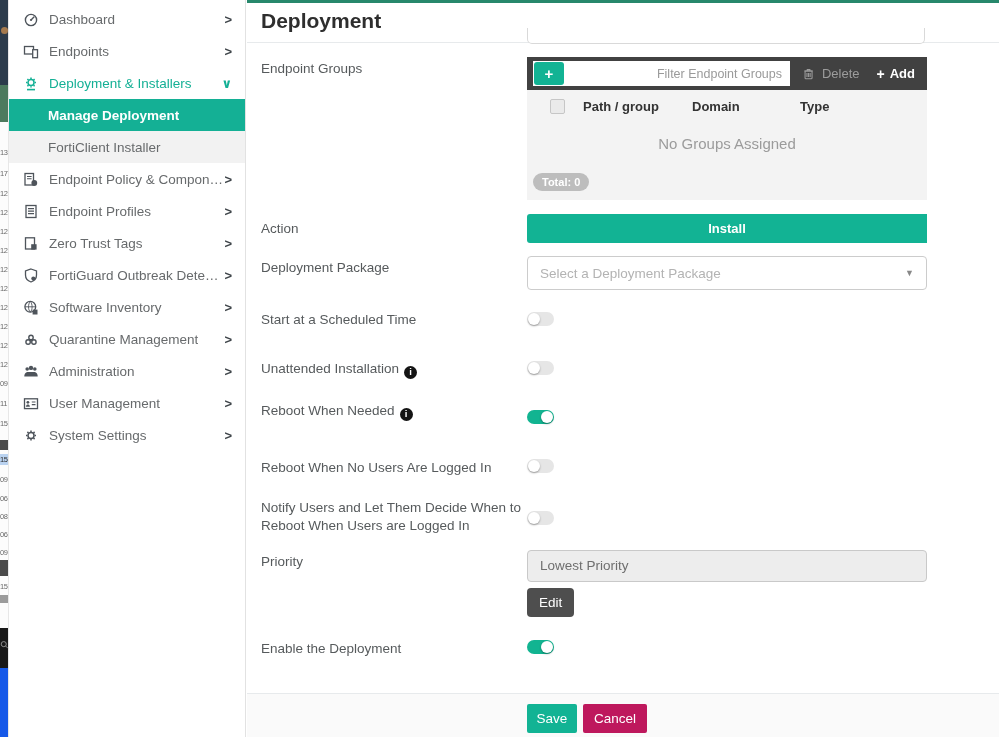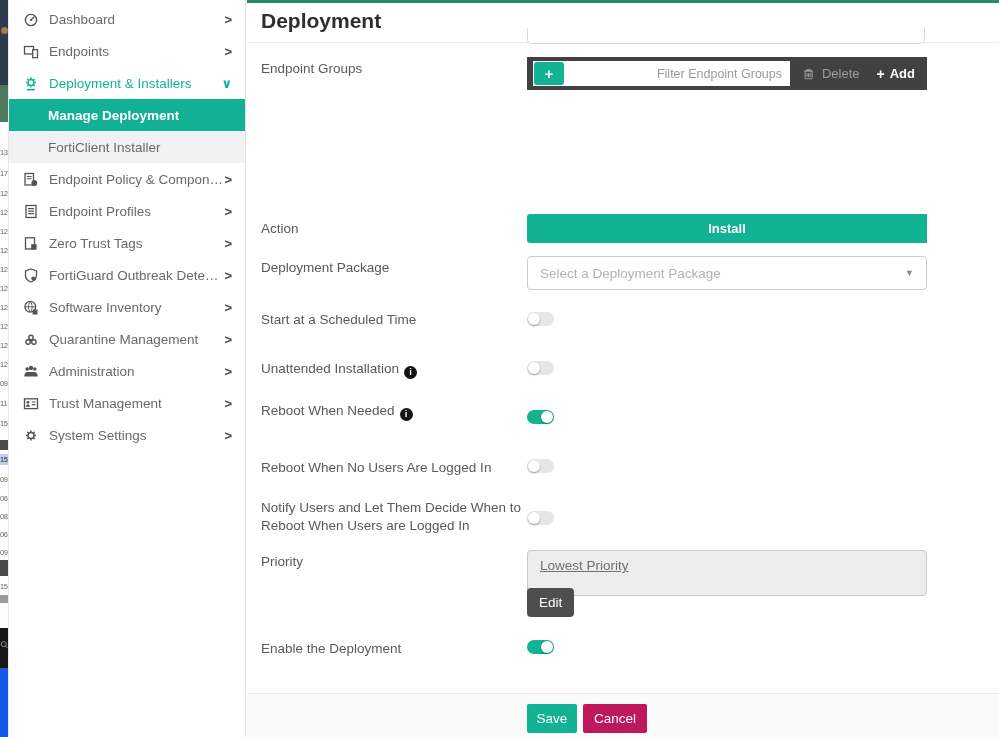--- a/index.html
+++ b/index.html
@@ -66,21 +66,21 @@
   
   .select{position:absolute;left:280px;top:256px;width:400px;height:32px;background:#fff;border:1px solid #ccc;border-radius:4px;box-sizing:border-box;display:flex;align-items:center;padding:16px 12px;cursor:pointer;}
   .select .ph{color:#b3b3b3;font-size:13.5px;}
   .select .caret{margin-left:auto;color:#888;font-size:9px;}
   
   .toggle{position:absolute;left:280px;width:27px;height:14px;border-radius:8px;background:#e6e6e6;cursor:pointer;}
   .toggle .knob{position:absolute;left:1px;top:1px;width:12px;height:12px;border-radius:50%;background:#fff;box-shadow:0 1px 2px rgba(0,0,0,.35);}
   .toggle.on{background:#12b491;}
   .toggle.on .knob{left:auto;right:1px;}
   
-  .pri-input{position:absolute;left:280px;top:550px;width:400px;height:46px;background:#ededed;border:1px solid #c9c9c9;border-radius:4px;box-sizing:border-box;line-height:30px;padding:0 12px;color:#6f6f6f;font-size:13.5px;text-decoration:underline;}
+  .pri-input{position:absolute;left:280px;top:550px;width:400px;height:32px;background:#ededed;border:1px solid #c9c9c9;border-radius:4px;box-sizing:border-box;line-height:30px;padding:0 12px;color:#6f6f6f;font-size:13.5px;}
   .edit-btn{position:absolute;left:280px;top:588px;height:29px;padding:0 12px;background:#4e4e4e;color:#fff;font-size:13.5px;border:none;border-radius:4px;cursor:pointer;font-family:inherit;}
   
   .footer{position:absolute;left:0;right:0;top:693px;bottom:0;background:#fafafa;border-top:1px solid #e7eaec;}
   .btn{position:absolute;top:10px;height:29px;border:none;border-radius:2px;color:#fff;font-size:13.5px;cursor:pointer;font-family:inherit;}
   .btn-save{left:280px;width:50px;background:#12b394;}
   .btn-cancel{left:336px;width:64px;background:#be185d;}
   .hidden-defs{position:absolute;width:0;height:0;overflow:hidden;}
 </style>
 </head>
 <body>
@@ -299,21 +299,21 @@
         </span>
         <span class="nav-label">Administration</span>
         <span class="chev">&gt;</span>
       </div>
       <div class="nav-item parent">
         <span class="mi">
           <svg width="16" height="15" viewBox="0 0 16 15">
             <use href="#i-usercard"></use>
           </svg>
         </span>
-        <span class="nav-label">Trust Management</span>
+        <span class="nav-label">User Management</span>
         <span class="chev">&gt;</span>
       </div>
       <div class="nav-item parent">
         <span class="mi">
           <svg width="16" height="15" viewBox="0 0 16 15">
             <use href="#i-settings"></use>
           </svg>
         </span>
         <span class="nav-label">System Settings</span>
         <span class="chev">&gt;</span>
@@ -338,20 +338,30 @@
         <svg width="14" height="14" viewBox="0 0 16 15">
             <use href="#i-trash"></use>
           </svg>
         <span>Delete</span>
       </div>
       <div class="gp-add">
         <span class="plus">+</span>
         <span>Add</span>
       </div>
     </div>
+    <div class="gp-body">
+      <div class="gp-cols">
+        <span class="gp-check"></span>
+        <span class="c-path">Path / group</span>
+        <span class="c-domain">Domain</span>
+        <span class="c-type">Type</span>
+      </div>
+      <div class="gp-empty">No Groups Assigned</div>
+      <div class="gp-total">Total: 0</div>
+    </div>
   </section>
 
   <div class="row-label" style="top:220px">Action</div>
   <div class="seg-group">
     <div class="seg seg-active">Install</div>
   </div>
 
   <div class="row-label" style="top:259px">Deployment Package</div>
   <div class="select">
     <span class="ph">Select a Deployment Package</span>

